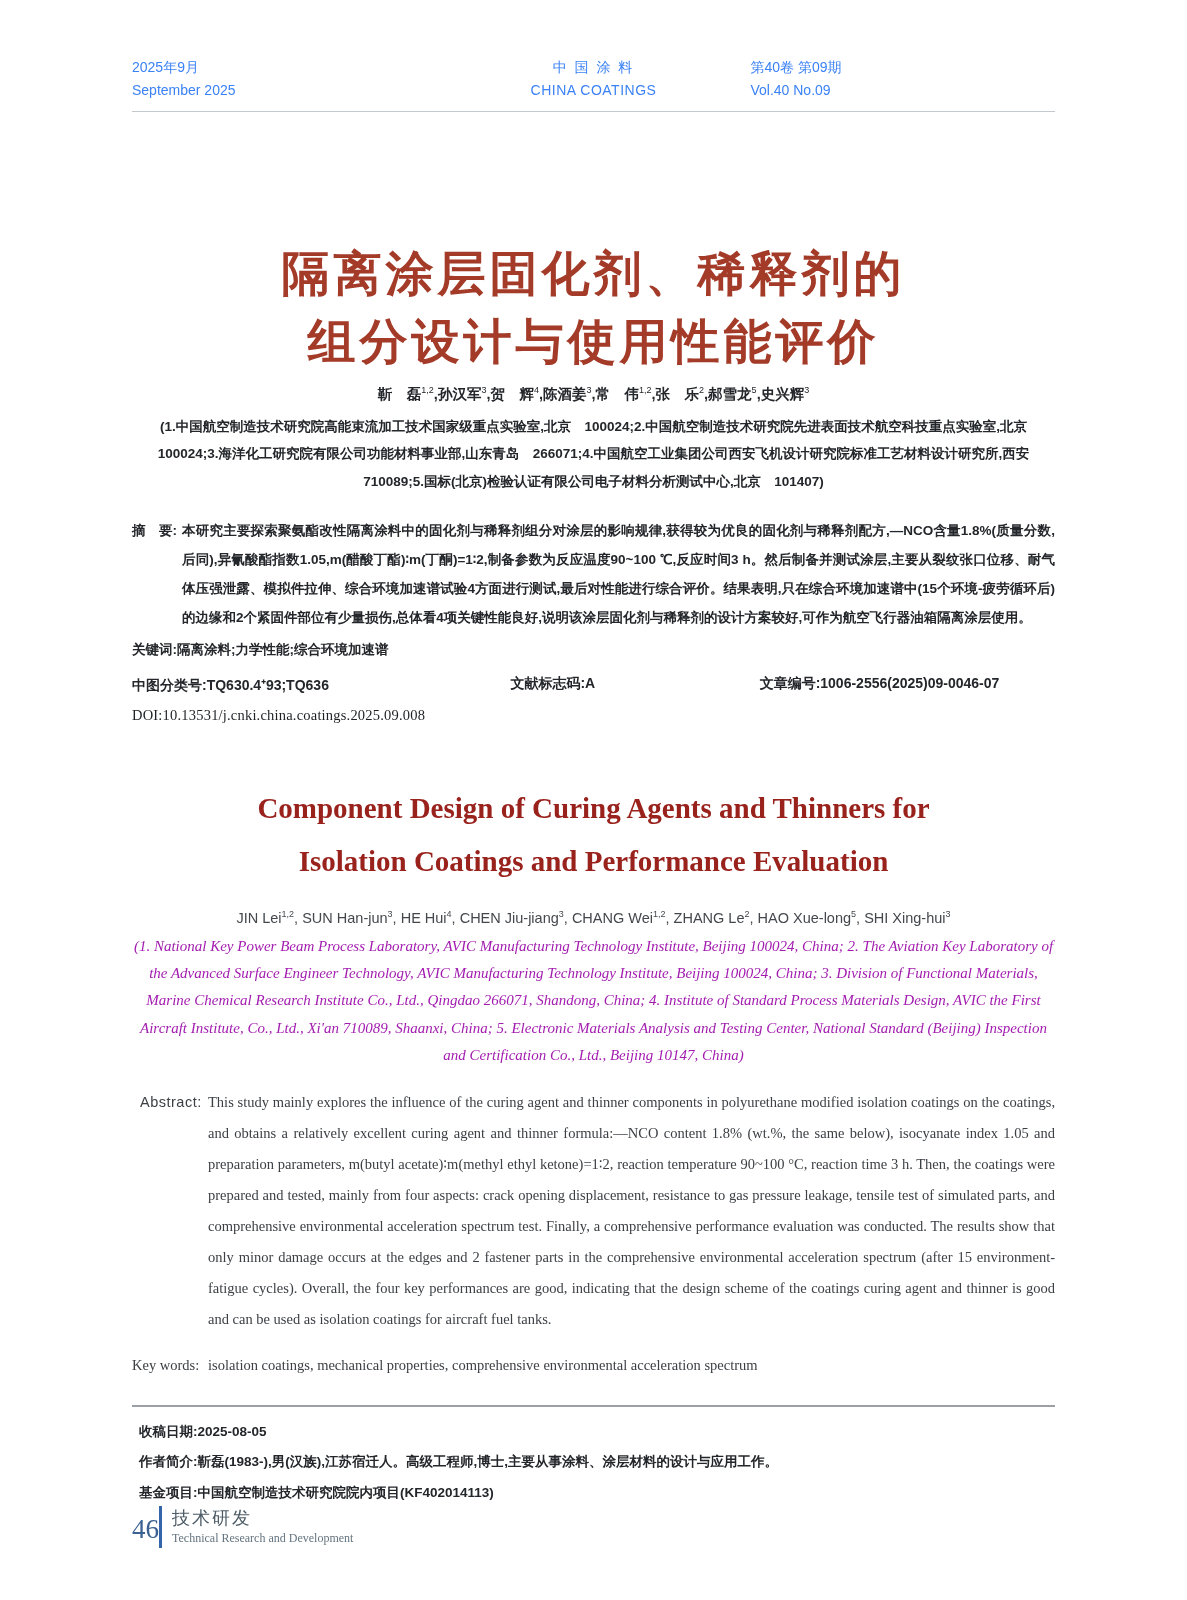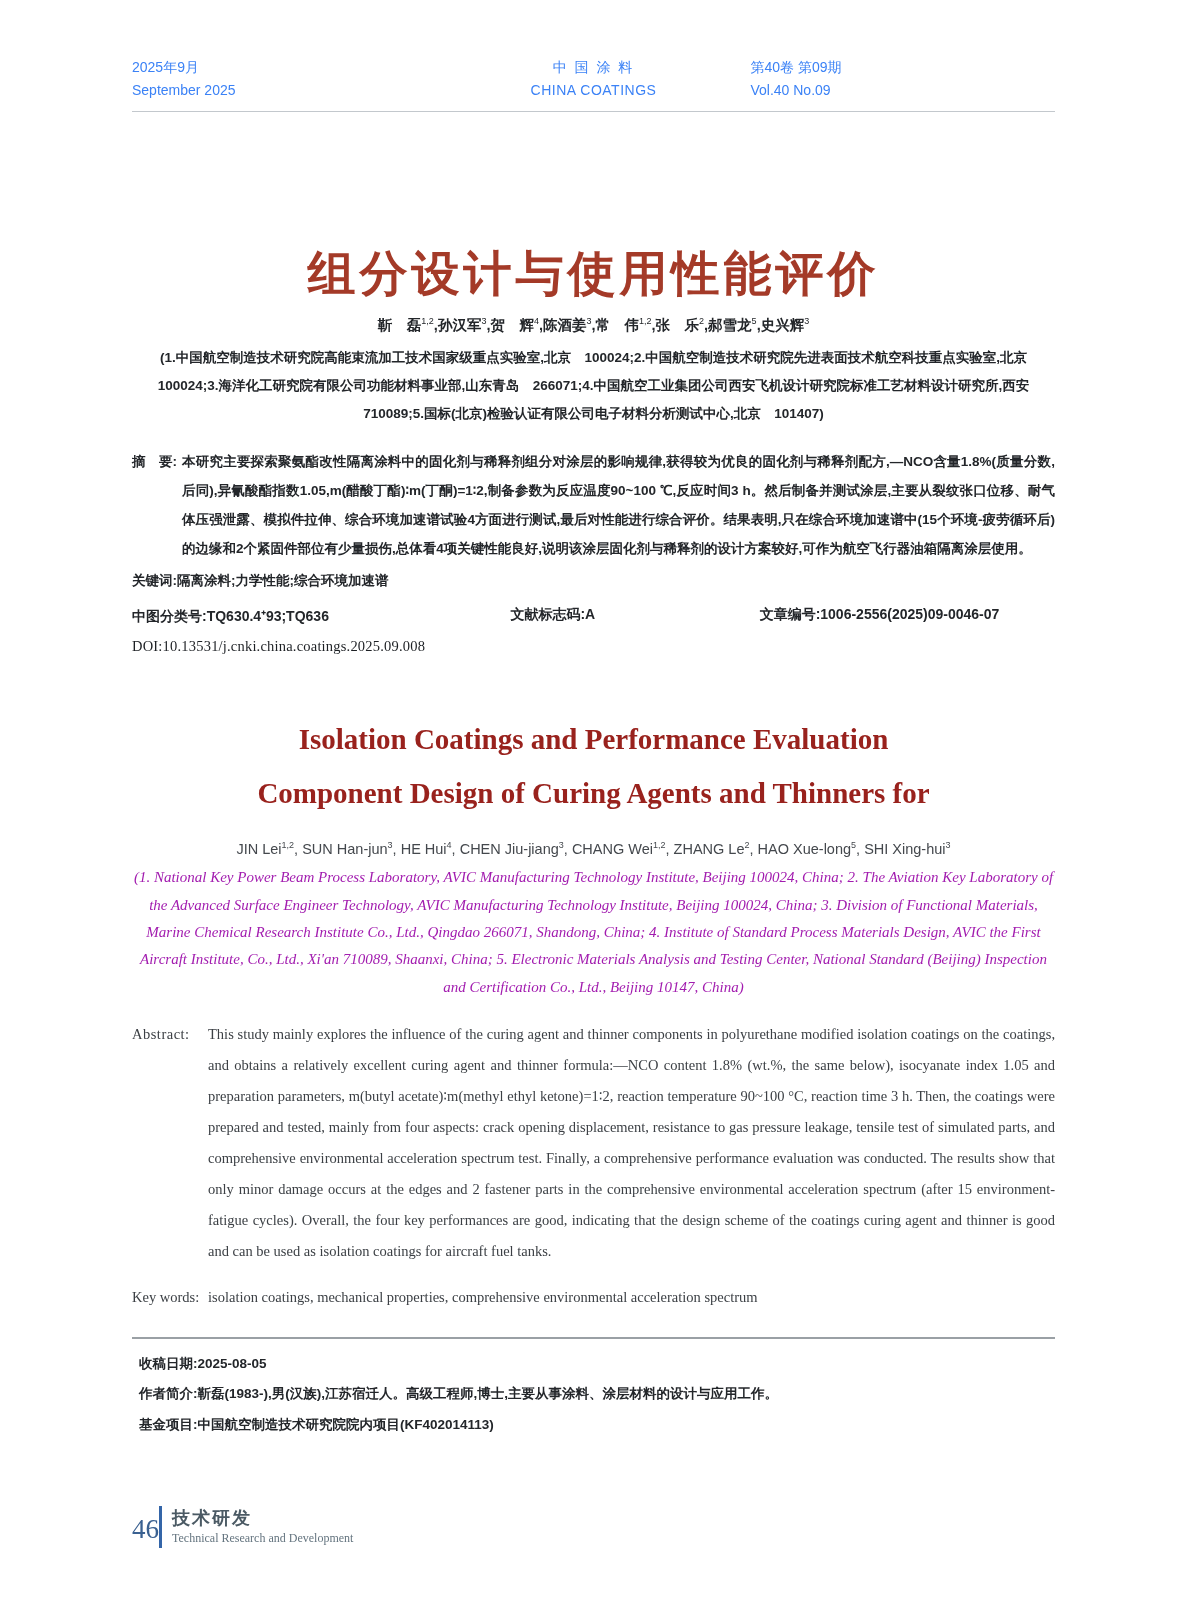--- a/index.html
+++ b/index.html
@@ -85,42 +85,42 @@
     font-size: 15px; line-height: 1.82; color: #a21caf;
   }
 
   
   .abstract-en {
     margin-top: 18px; padding-left: 76px;
     font-family: "Liberation Serif", serif;
     font-size: 14.5px; line-height: 31px; color: #3c4045;
   }
   .abstract-en .hang-label {
-    position: absolute; left: 0; top: 0;
-    font-family: Liberation Serif, serif; font-style: normal; letter-spacing: 0.5px;
+    position: absolute; left: 8px; top: 0;
+    font-family: Liberation Sans, sans-serif; font-style: normal; letter-spacing: 0.5px;
   }
   .keywords-en {
     margin-top: 15px; padding-left: 76px;
     font-family: "Liberation Serif", serif;
     font-size: 14.5px; line-height: 31px; color: #3c4045;
   }
   .keywords-en .hang-label { position: absolute; left: 0; top: 0; }
 
   
   .foot-divider { margin-top: 24px; border-top: 2px solid #9aa0a5; }
   .footnotes { padding: 10px 0 0 7px; font-size: 13.5px; font-weight: 600; line-height: 2.25; color: #23262a; }
 
   
   .pfooter { position: absolute; left: 132px; bottom: 52px; display: flex; align-items: flex-start; }
   .pfooter .pagenum {
     font-family: "Liberation Serif", serif; font-size: 27px; color: #3A6191;
     margin-top: 8px; 
   }
   .pfooter .vbar { width: 3px; height: 42px; background: #3465A8; margin-right: 10px; }
-  .pfooter .sec-cn { font-size: 18px; font-weight: 700; color: #4B5A64; letter-spacing: 2px; }
+  .pfooter .sec-cn { font-size: 18px; font-weight: 400; color: #4B5A64; letter-spacing: 2px; }
   .pfooter .sec-en { font-family: "Liberation Serif", serif; font-size: 12px; color: #64747f; margin-top: 1px; }
 </style>
 </head>
 <body>
 
 <div class="page">
 
   <div class="jheader">
     <div class="col c-left">
       <div>2025年9月</div>
@@ -130,20 +130,21 @@
       <div>中 国 涂 料</div>
       <div style="letter-spacing:0.5px;">CHINA COATINGS</div>
     </div>
     <div class="col c-right">
       <div>第40卷 第09期</div>
       <div>Vol.40  No.09</div>
     </div>
   </div>
 
   <div class="title-cn">
+    <div>隔离涂层固化剂、稀释剂的</div>
     <div>组分设计与使用性能评价</div>
   </div>
 
   <div class="authors-cn"><span><span>靳　磊</span><sup>1,2</sup><span>,</span></span><span><span>孙汉军</span><sup>3</sup><span>,</span></span><span><span>贺　辉</span><sup>4</sup><span>,</span></span><span><span>陈酒姜</span><sup>3</sup><span>,</span></span><span><span>常　伟</span><sup>1,2</sup><span>,</span></span><span><span>张　乐</span><sup>2</sup><span>,</span></span><span><span>郝雪龙</span><sup>5</sup><span>,</span></span><span><span>史兴辉</span><sup>3</sup><span></span></span></div>
 
   <div class="affil-cn">(1.中国航空制造技术研究院高能束流加工技术国家级重点实验室,北京　100024;2.中国航空制造技术研究院先进表面技术航空科技重点实验室,北京　100024;3.海洋化工研究院有限公司功能材料事业部,山东青岛　266071;4.中国航空工业集团公司西安飞机设计研究院标准工艺材料设计研究所,西安　710089;5.国标(北京)检验认证有限公司电子材料分析测试中心,北京　101407)</div>
 
   <div class="hang abstract-cn">
     <span class="hang-label">摘　要:</span>
     <span>本研究主要探索聚氨酯改性隔离涂料中的固化剂与稀释剂组分对涂层的影响规律,获得较为优良的固化剂与稀释剂配方,—NCO含量1.8%(质量分数,后同),异氰酸酯指数1.05,m(醋酸丁酯)∶m(丁酮)=1∶2,制备参数为反应温度90~100 ℃,反应时间3 h。然后制备并测试涂层,主要从裂纹张口位移、耐气体压强泄露、模拟件拉伸、综合环境加速谱试验4方面进行测试,最后对性能进行综合评价。结果表明,只在综合环境加速谱中(15个环境-疲劳循环后)的边缘和2个紧固件部位有少量损伤,总体看4项关键性能良好,说明该涂层固化剂与稀释剂的设计方案较好,可作为航空飞行器油箱隔离涂层使用。</span>
@@ -155,22 +156,22 @@
 
   <div class="clc-row">
     <span class="clc"><span>中图分类号:</span><span>TQ630.4⁺93;TQ636</span></span>
     <span class="doccode"><span>文献标志码:</span><span>A</span></span>
     <span class="artid"><span>文章编号:</span><span>1006-2556(2025)09-0046-07</span></span>
   </div>
 
   <div class="doi-line">DOI:10.13531/j.cnki.china.coatings.2025.09.008</div>
 
   <div class="title-en">
+    <div>Component Design of Curing Agents and Thinners for</div>
     <div>Isolation Coatings and Performance Evaluation</div>
-    <div>Component Design of Curing Agents and Thinners for</div>
   </div>
 
   <div class="authors-en"><span><span>JIN Lei</span><sup>1,2</sup><span>, </span></span><span><span>SUN Han-jun</span><sup>3</sup><span>, </span></span><span><span>HE Hui</span><sup>4</sup><span>, </span></span><span><span>CHEN Jiu-jiang</span><sup>3</sup><span>, </span></span><span><span>CHANG Wei</span><sup>1,2</sup><span>, </span></span><span><span>ZHANG Le</span><sup>2</sup><span>, </span></span><span><span>HAO Xue-long</span><sup>5</sup><span>, </span></span><span><span>SHI Xing-hui</span><sup>3</sup><span></span></span></div>
 
   <div class="affil-en">(1. National Key Power Beam Process Laboratory, AVIC Manufacturing Technology Institute, Beijing 100024, China; 2. The Aviation Key Laboratory of the Advanced Surface Engineer Technology, AVIC Manufacturing Technology Institute, Beijing 100024, China; 3. Division of Functional Materials, Marine Chemical Research Institute Co., Ltd., Qingdao 266071, Shandong, China; 4. Institute of Standard Process Materials Design, AVIC the First Aircraft Institute, Co., Ltd., Xi'an 710089, Shaanxi, China; 5. Electronic Materials Analysis and Testing Center, National Standard (Beijing) Inspection and Certification Co., Ltd., Beijing 10147, China)</div>
 
   <div class="hang abstract-en">
     <span class="hang-label">Abstract:</span>
     <span>This study mainly explores the influence of the curing agent and thinner components in polyurethane modified isolation coatings on the coatings, and obtains a relatively excellent curing agent and thinner formula:—NCO content 1.8% (wt.%, the same below), isocyanate index 1.05 and preparation parameters, m(butyl acetate)∶m(methyl ethyl ketone)=1∶2, reaction temperature 90~100 °C, reaction time 3 h. Then, the coatings were prepared and tested, mainly from four aspects: crack opening displacement, resistance to gas pressure leakage, tensile test of simulated parts, and comprehensive environmental acceleration spectrum test. Finally, a comprehensive performance evaluation was conducted. The results show that only minor damage occurs at the edges and 2 fastener parts in the comprehensive environmental acceleration spectrum (after 15 environment-fatigue cycles). Overall, the four key performances are good, indicating that the design scheme of the coatings curing agent and thinner is good and can be used as isolation coatings for aircraft fuel tanks.</span>
   </div>

